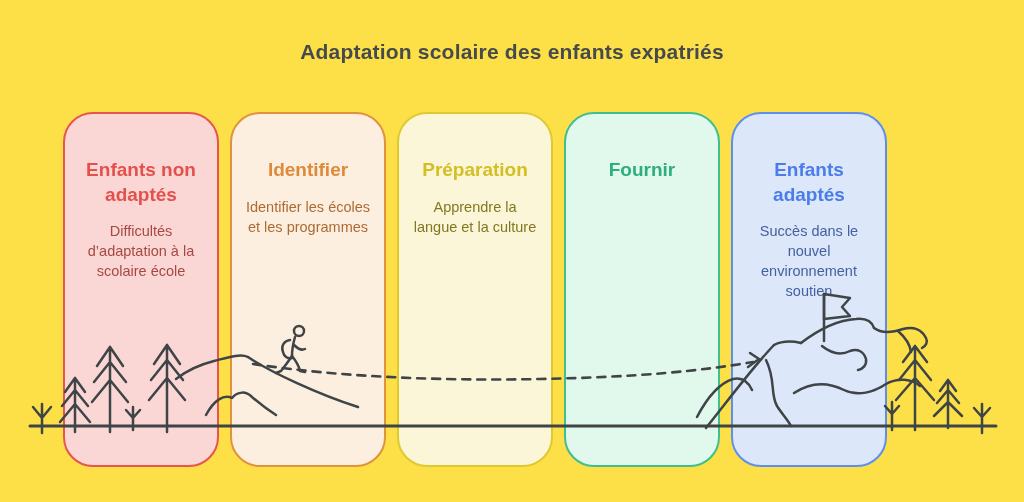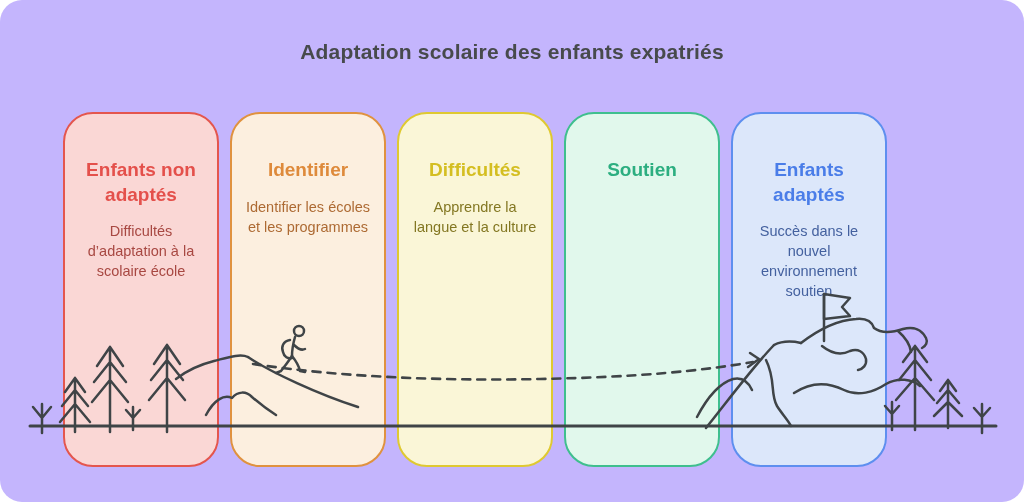--- a/index.html
+++ b/index.html
@@ -1,18 +1,18 @@
 <!DOCTYPE html>
 <html><head>
 <meta charset="utf-8">
 <style>
   html,body{margin:0;padding:0;background:#ffffff;}
   .canvas{
-    position:relative;width:1024px;height:502px;background:#c4b5fd;
-    font-family:"Liberation Sans",sans-serif;overflow:hidden;border-radius:22px;
+    position:relative;width:1024px;height:502px;background:#fde047;
+    font-family:"Liberation Sans",sans-serif;overflow:hidden;
   }
   .main-title{
     position:absolute;top:40px;left:0;width:1024px;text-align:center;
     font-size:21px;font-weight:bold;color:#474a4c;letter-spacing:.2px;margin:0;
   }
   .cards{
     position:absolute;left:63px;top:112px;display:flex;gap:11px;
   }
   .card{
     box-sizing:border-box;width:156px;height:355px;
@@ -45,25 +45,25 @@
   <div class="cards">
     <div class="card" style="--border: #e4564e; --bg: #fad7d5; --title: #e4504b; --text: #a84842;">
       <h2 class="card-title">Enfants non adaptés</h2>
       <p class="card-desc">Difficultés d’adaptation à la scolaire école</p>
     </div>
     <div class="card" style="--border: #e0923f; --bg: #fcefdf; --title: #de8a3b; --text: #ad6a33;">
       <h2 class="card-title">Identifier</h2>
       <p class="card-desc">Identifier les écoles et les programmes</p>
     </div>
     <div class="card" style="--border: #dfc931; --bg: #faf6d7; --title: #d4be21; --text: #837722;">
-      <h2 class="card-title">Difficultés</h2>
+      <h2 class="card-title">Préparation</h2>
       <p class="card-desc">Apprendre la langue et la culture</p>
     </div>
     <div class="card" style="--border: #3fbf8e; --bg: #e1f8ec; --title: #2cae80; --text: #2f8c68;">
-      <h2 class="card-title">Soutien</h2>
+      <h2 class="card-title">Fournir</h2>
     </div>
     <div class="card" style="--border: #5e8fef; --bg: #dce7fa; --title: #4a7de8; --text: #44619f;">
       <h2 class="card-title">Enfants adaptés</h2>
       <p class="card-desc">Succès dans le nouvel environnement soutien</p>
     </div>
   </div>
 
   <svg class="scene" viewBox="0 0 1024 502">
 
     <path d="M30 426 H996" style="stroke-width:3"></path>

